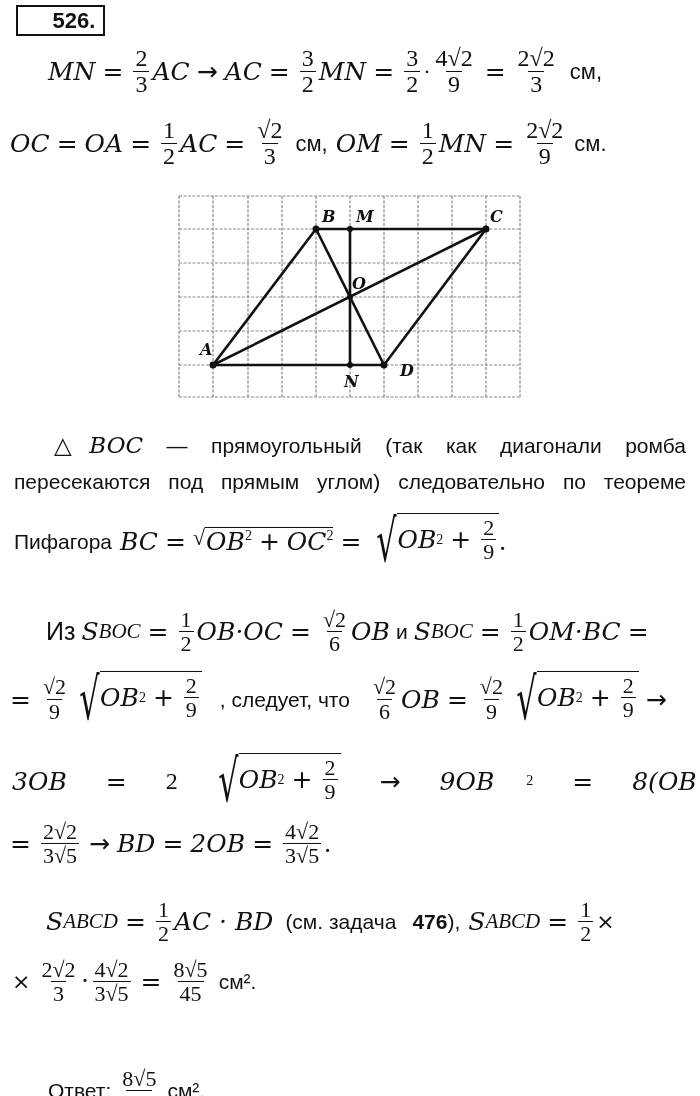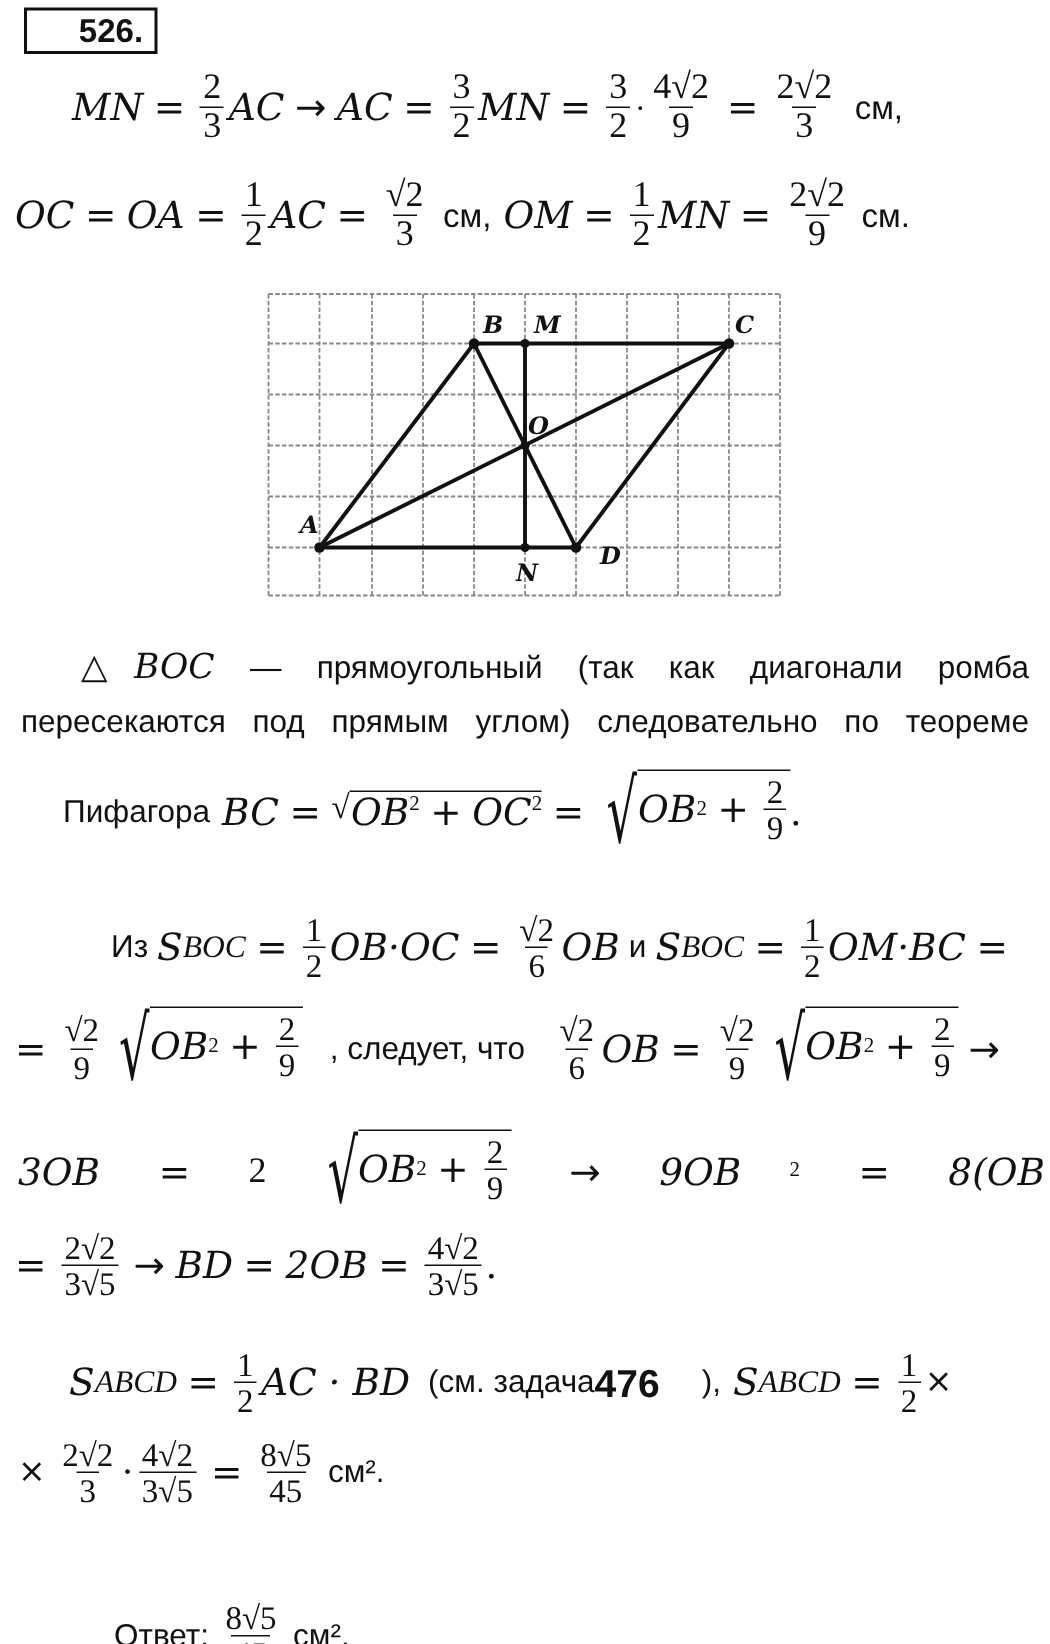--- a/index.html
+++ b/index.html
@@ -1,20 +1,20 @@
 <!DOCTYPE html>
 <html><head>
 <meta charset="utf-8">
 <style>
   html,body{margin:0;padding:0;background:#fff;}
   body{width:700px;height:1096px;position:relative;overflow:hidden;color:#111;
        font-family:"Liberation Serif","DejaVu Serif",serif;}
   .line{position:absolute;left:0;white-space:nowrap;font-size:27px;line-height:1;display:flex;align-items:center;}
   .m{font-style:italic;font-family:"DejaVu Serif","Liberation Serif",serif;font-size:25px;}
-  .t{font-family:"Liberation Sans Narrow","Liberation Sans",sans-serif;font-size:22px;font-stretch:condensed;transform-origin:left center;margin-left:28px;}
+  .t{font-family:"Liberation Sans Narrow","Liberation Sans",sans-serif;font-size:22px;font-stretch:condensed;transform-origin:left center;}
   .frac{display:inline-flex;flex-direction:column;align-items:center;vertical-align:middle;margin:0 3px;font-style:normal;font-family:"Liberation Serif",serif;}
   .frac .num{font-size:24px;padding:0 2px;line-height:1.05;}
   .frac .den{font-size:24px;border-top:1.6px solid #111;padding:0 2px;line-height:1.05;}
   .sfrac .num,.sfrac .den{font-size:22px;}
   .op{margin:0 7px;font-size:25px;font-family:"DejaVu Sans",sans-serif;}
   .sub{font-size:21px;font-style:italic;vertical-align:-7px;}
   .sup{font-size:14px;vertical-align:10px;}
   .sqrt{display:inline-flex;align-items:stretch;}
   .sqrt .rad{font-size:22px;}
   .sqrt .under{border-top:1.6px solid #111;padding-left:1px;}
@@ -167,21 +167,21 @@
         <span class="frac sfrac">
           <span class="num">2</span>
           <span class="den">9</span>
         </span>
       </span>
   </span>
   <span>.</span>
 </div>
 
 <div class="line" style="top:608px;left:46px;">
-  <span class="t" style="font-size:21px;margin-right:6px;">Из</span>
+  <span class="t" style="font-size:25px;margin-right:6px;">Из</span>
   <span class="m">S</span>
     <span class="sub">BOC</span>
   <span class="op">=</span>
   <span class="frac sfrac">
       <span class="num">1</span>
       <span class="den">2</span>
     </span>
   <span class="m">OB·OC</span>
   <span class="op">=</span>
   <span class="frac sfrac">
@@ -298,21 +298,21 @@
 <div class="line" style="top:898px;left:46px;">
   <span class="m">S</span>
     <span class="sub">ABCD</span>
   <span class="op">=</span>
   <span class="frac sfrac">
       <span class="num">1</span>
       <span class="den">2</span>
     </span>
   <span class="m">AC · BD</span>
   <span class="t" style="font-size:21px;margin-left:12px;">(см. задача</span>
-  <b class="bold t" style="font-size:26px;margin-left:0;text-align:right;">476</b>
+  <b class="bold t" style="font-size:21px;margin-left:16px;text-align:right;">476</b>
   <span class="t" style="font-size:21px;margin-right:8px;">),</span>
   <span class="m">S</span>
     <span class="sub">ABCD</span>
   <span class="op">=</span>
   <span class="frac sfrac">
       <span class="num">1</span>
       <span class="den">2</span>
     </span>
   <span style="font-size:22px;font-family:'DejaVu Sans',sans-serif;">×</span>
 </div>

